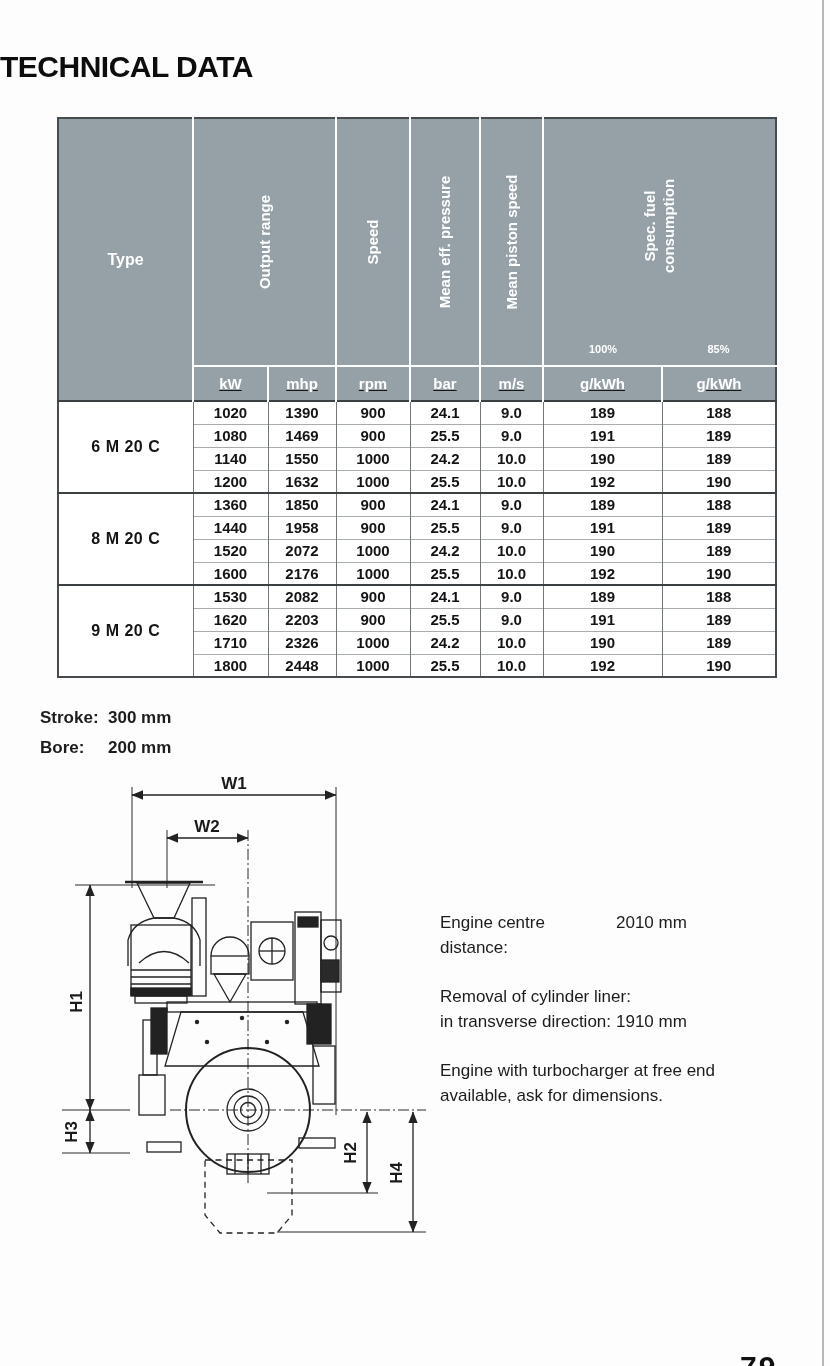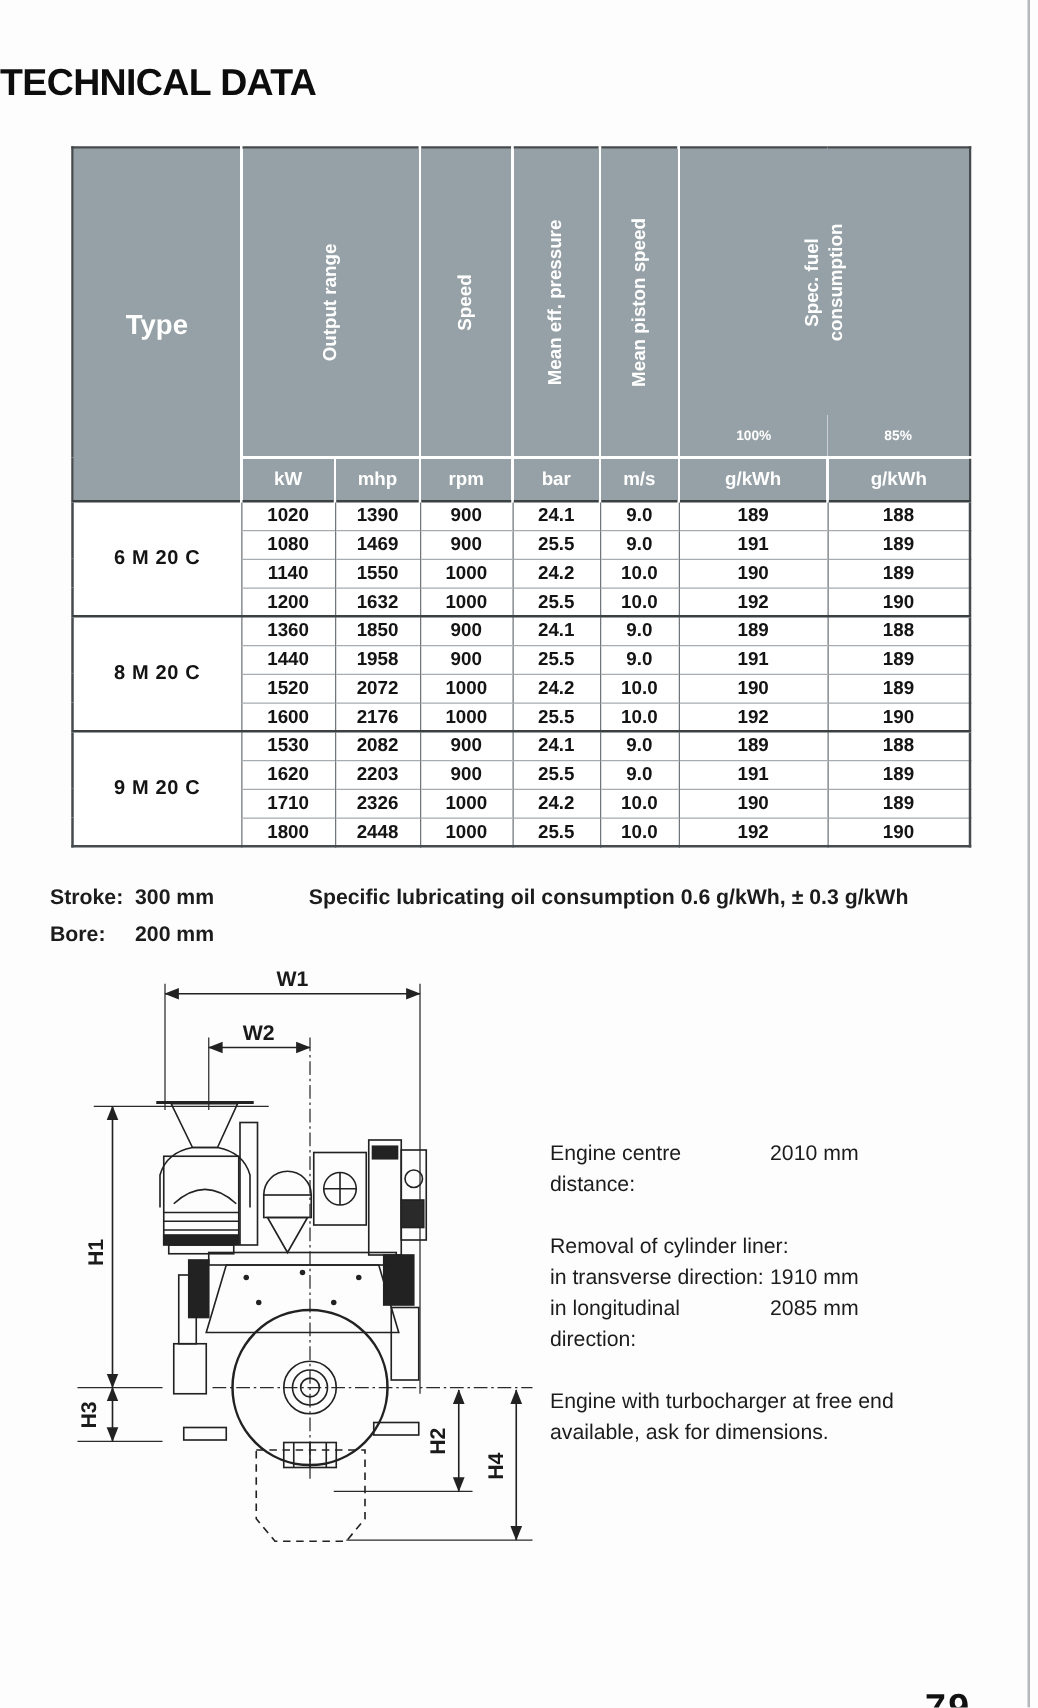--- a/index.html
+++ b/index.html
@@ -21,21 +21,21 @@
     border-collapse:collapse; table-layout:fixed;
     border:2px solid #454b4e;
   }
   table.tech th, table.tech td { padding:0; text-align:center; vertical-align:middle; }
   thead th {
     background:#96a1a7; color:#ffffff;
     font-size:15px; font-weight:bold; position:relative;
   }
   tr.rowA { height:214px; }
   tr.rowB { height:34px; }
-  tr.rowC { height:35px; }
+  tr.rowC { height:35px;text-decoration:underline; }
   .sepL { border-left:2px solid #ffffff; }
   tr.rowC th { border-top:2px solid #ffffff; }
   .vtext {
     position:absolute; left:50%; top:50%;
     transform:translate(-50%,-50%) rotate(-90deg);
     white-space:nowrap; font-size:15px; line-height:1.25;
   }
   .vtext.two { text-align:center; }
   tr.rowB th { vertical-align:middle; font-size:11px; }
   tbody tr { height:23px; }
@@ -87,21 +87,21 @@
       <col style="width:75px">
       <col style="width:68px">
     <col style="width:74px">
       <col style="width:70px">
       <col style="width:63px">
     <col style="width:119px">
       <col style="width:114px">
   </colgroup>
   <thead>
     <tr class="rowA">
-      <th rowspan="3" style="font-size:22px;">Type</th>
+      <th rowspan="3" style="font-size:16px;">Type</th>
       <th colspan="2" rowspan="2" class="sepL">
         <span class="vtext">Output range</span>
       </th>
       <th rowspan="2" class="sepL">
         <span class="vtext">Speed</span>
       </th>
       <th rowspan="2" class="sepL">
         <span class="vtext">Mean eff. pressure</span>
       </th>
       <th rowspan="2" class="sepL">
@@ -242,21 +242,20 @@
         <td>190</td>
       </tr>
     </tbody>
   </table>
 
 <div class="notes-left">
   <div><span class="lbl">Stroke:</span><span>300 mm</span></div>
   <div><span class="lbl">Bore:</span><span>200 mm</span></div>
 </div>
 <div class="notes-right">
-  <div>Specific lubricating oil consumption 0.6 g/kWh, ± 0.3 g/kWh</div>
 </div>
 
 <svg class="drawing" width="390" height="480" viewBox="0 0 390 480">
   <defs>
     <marker id="arr" viewBox="0 0 10 10" refX="9.5" refY="5" markerWidth="9" markerHeight="9" orient="auto-start-reverse">
       <path d="M0,1 L10,5 L0,9 z" fill="#222"></path>
     </marker>
   </defs>
 
   <g stroke="#2b2b2b" stroke-width="1">
@@ -359,23 +358,19 @@
   <div class="row">
     <span class="lbl">Engine centre distance:</span>
       <span>2010 mm</span>
   </div>
   <div class="gap"></div>
   <div>Removal of cylinder liner:</div>
   <div class="row">
     <span class="lbl">in transverse direction:</span>
       <span>1910 mm</span>
   </div>
-  <div class="row">
-    <span class="lbl">in longitudinal direction:</span>
-      <span>2085 mm</span>
-  </div>
   <div class="gap"></div>
   <div>Engine with turbocharger at free end</div>
   <div>available, ask for dimensions.</div>
 </div>
 
 <div class="scan-line"></div>
 <div class="page-number">79</div>
 
 </body></html>

